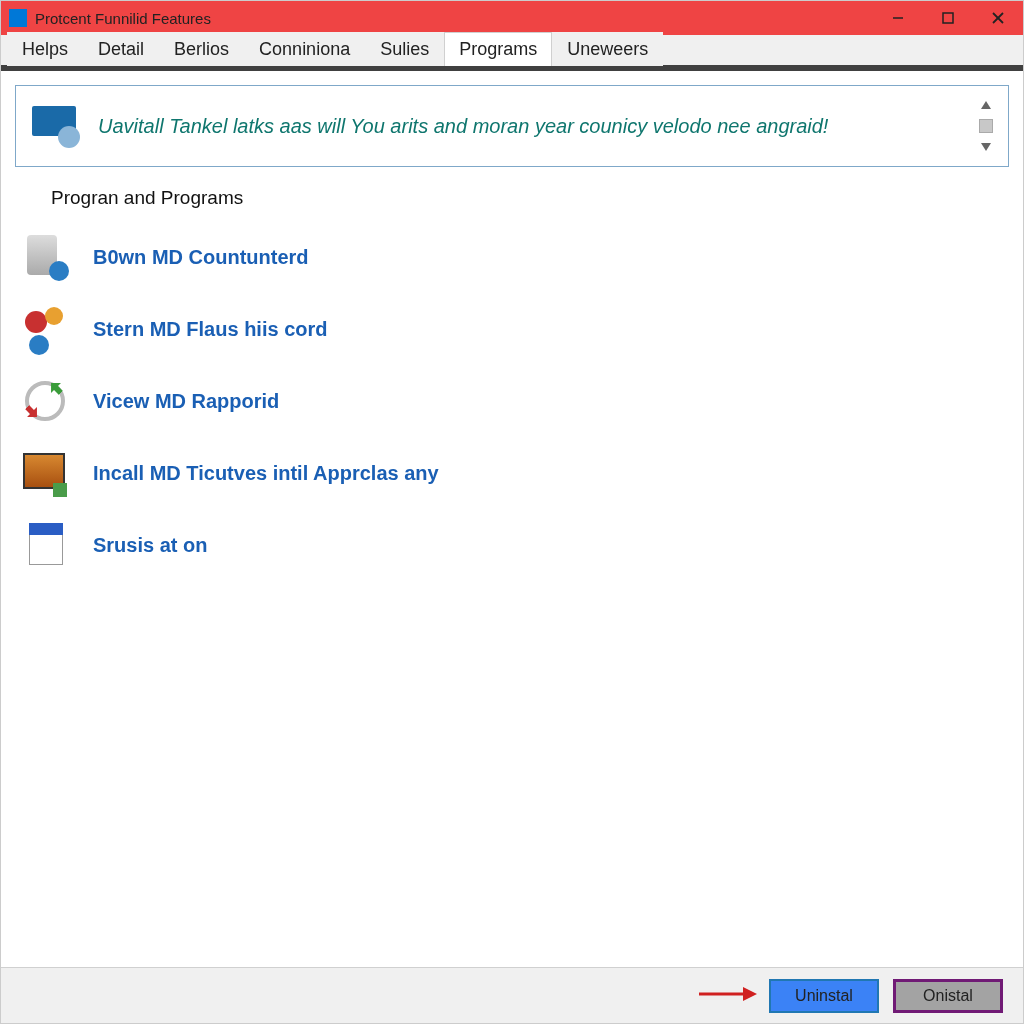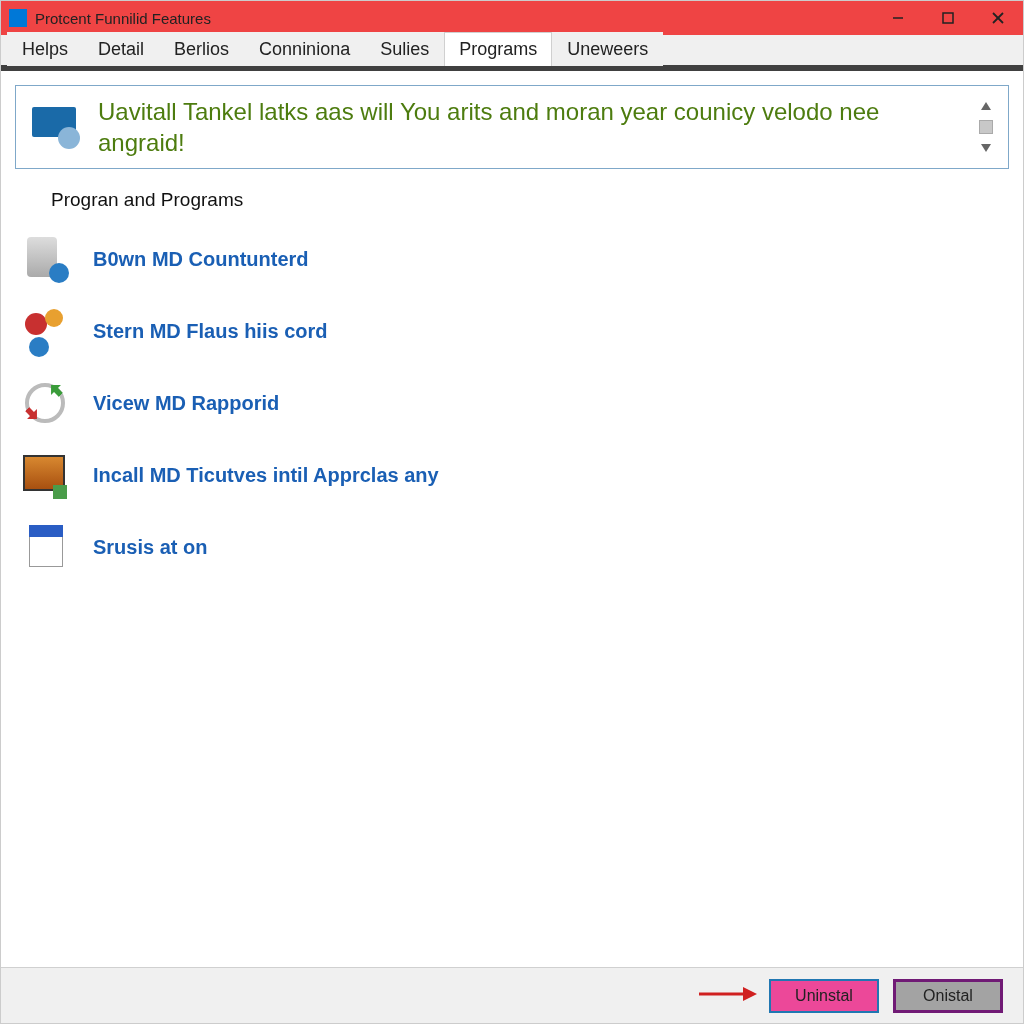--- a/index.html
+++ b/index.html
@@ -112,24 +112,25 @@
     .banner-icon .globe {
       width: 22px;
       height: 22px;
       background: #8ab5d8;
       border-radius: 50%;
       position: absolute;
       bottom: 0;
       right: 4px;
     }
     .banner-text {
-      color: #4d7c0f;
-      font-size: 24px;
+      color: #0f766e;
+      font-size: 20px;
       line-height: 1.3;
       flex: 1;
+      font-style: italic;
     }
     .banner-scroll {
       width: 20px;
       display: flex;
       flex-direction: column;
       align-items: center;
       justify-content: space-between;
       height: 60px;
       margin-left: 10px;
     }
@@ -194,21 +195,21 @@
       min-width: 110px;
       height: 34px;
       background: #a3a3a3;
       border: 3px solid #701a75;
       font-size: 16px;
       color: #222;
       padding: 0 16px;
     }
     .footer-btn.primary {
       border: 2px solid #2077b2;
-      background: #ec4899;
+      background: #3b82f6;
     }
     .arrow-indicator {
       position: absolute;
       left: 696px;
       top: 50%;
       transform: translateY(-50%);
     }
     
     .ic1 .cyl { width:30px; height:40px; background:linear-gradient(#ddd,#aaa); border-radius:4px; position:absolute; left:8px; top:4px;}
     .ic1 .dot { width:20px; height:20px; background:#2a7dc4; border-radius:50%; position:absolute; right:2px; bottom:2px;}

